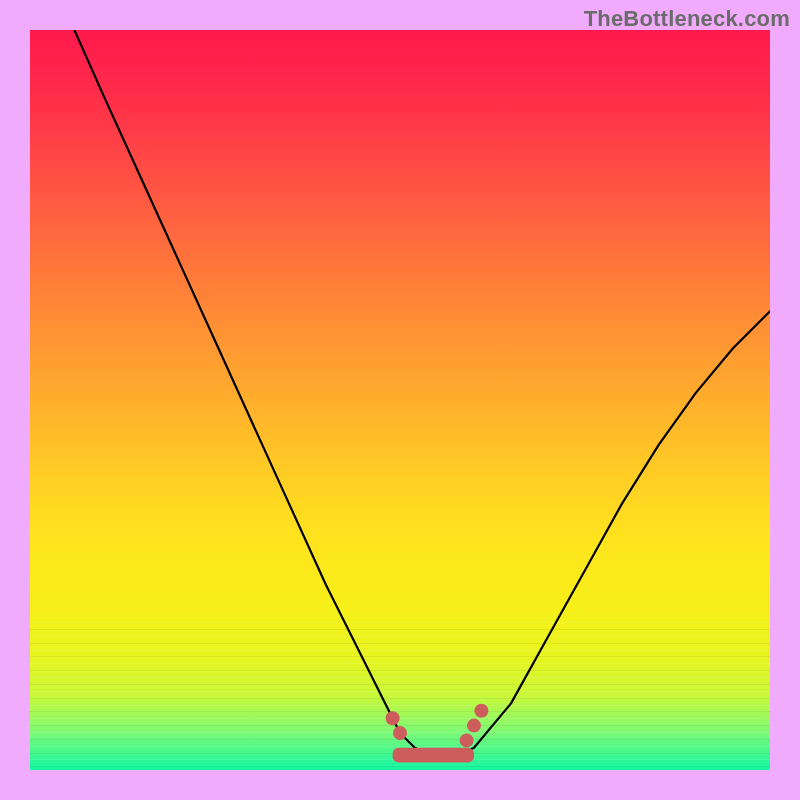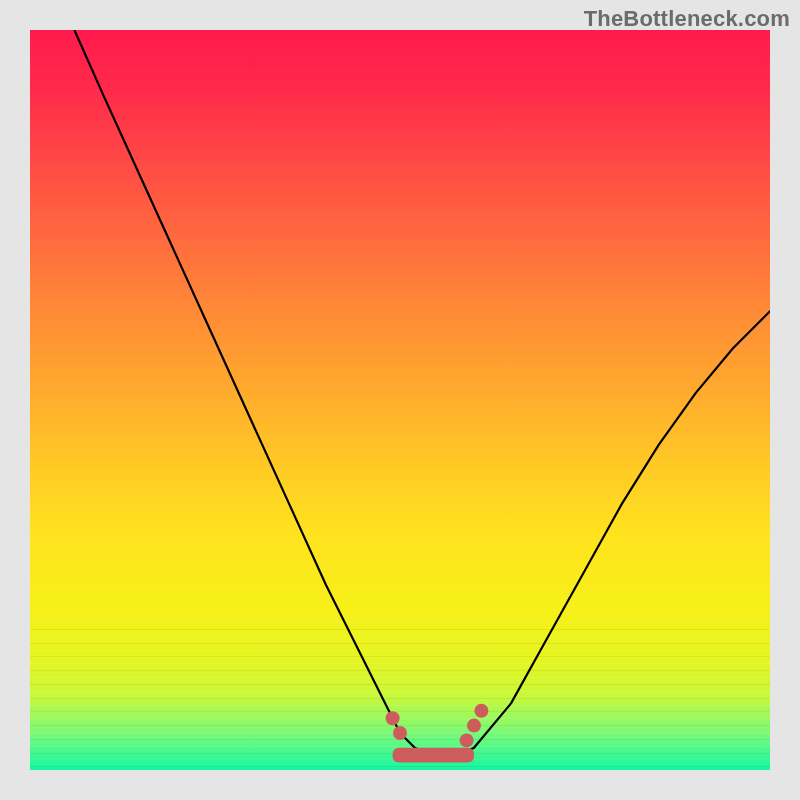--- a/index.html
+++ b/index.html
@@ -1,21 +1,21 @@
 <!DOCTYPE html>
 <html><head>
 <meta charset="utf-8">
 <style>
   * { margin: 0; padding: 0; box-sizing: border-box; }
   html, body { width: 800px; height: 800px; overflow: hidden; background: #000; }
   .frame {
     position: relative;
     width: 800px;
     height: 800px;
-    background: #e5e5e5;
+    background: #f0abfc;
   }
   .watermark {
     position: absolute;
     top: 6px;
     right: 10px;
     font-family: Arial, Helvetica, sans-serif;
     font-size: 22px;
     font-weight: 600;
     color: #6b6b6b;
     letter-spacing: 0.2px;

